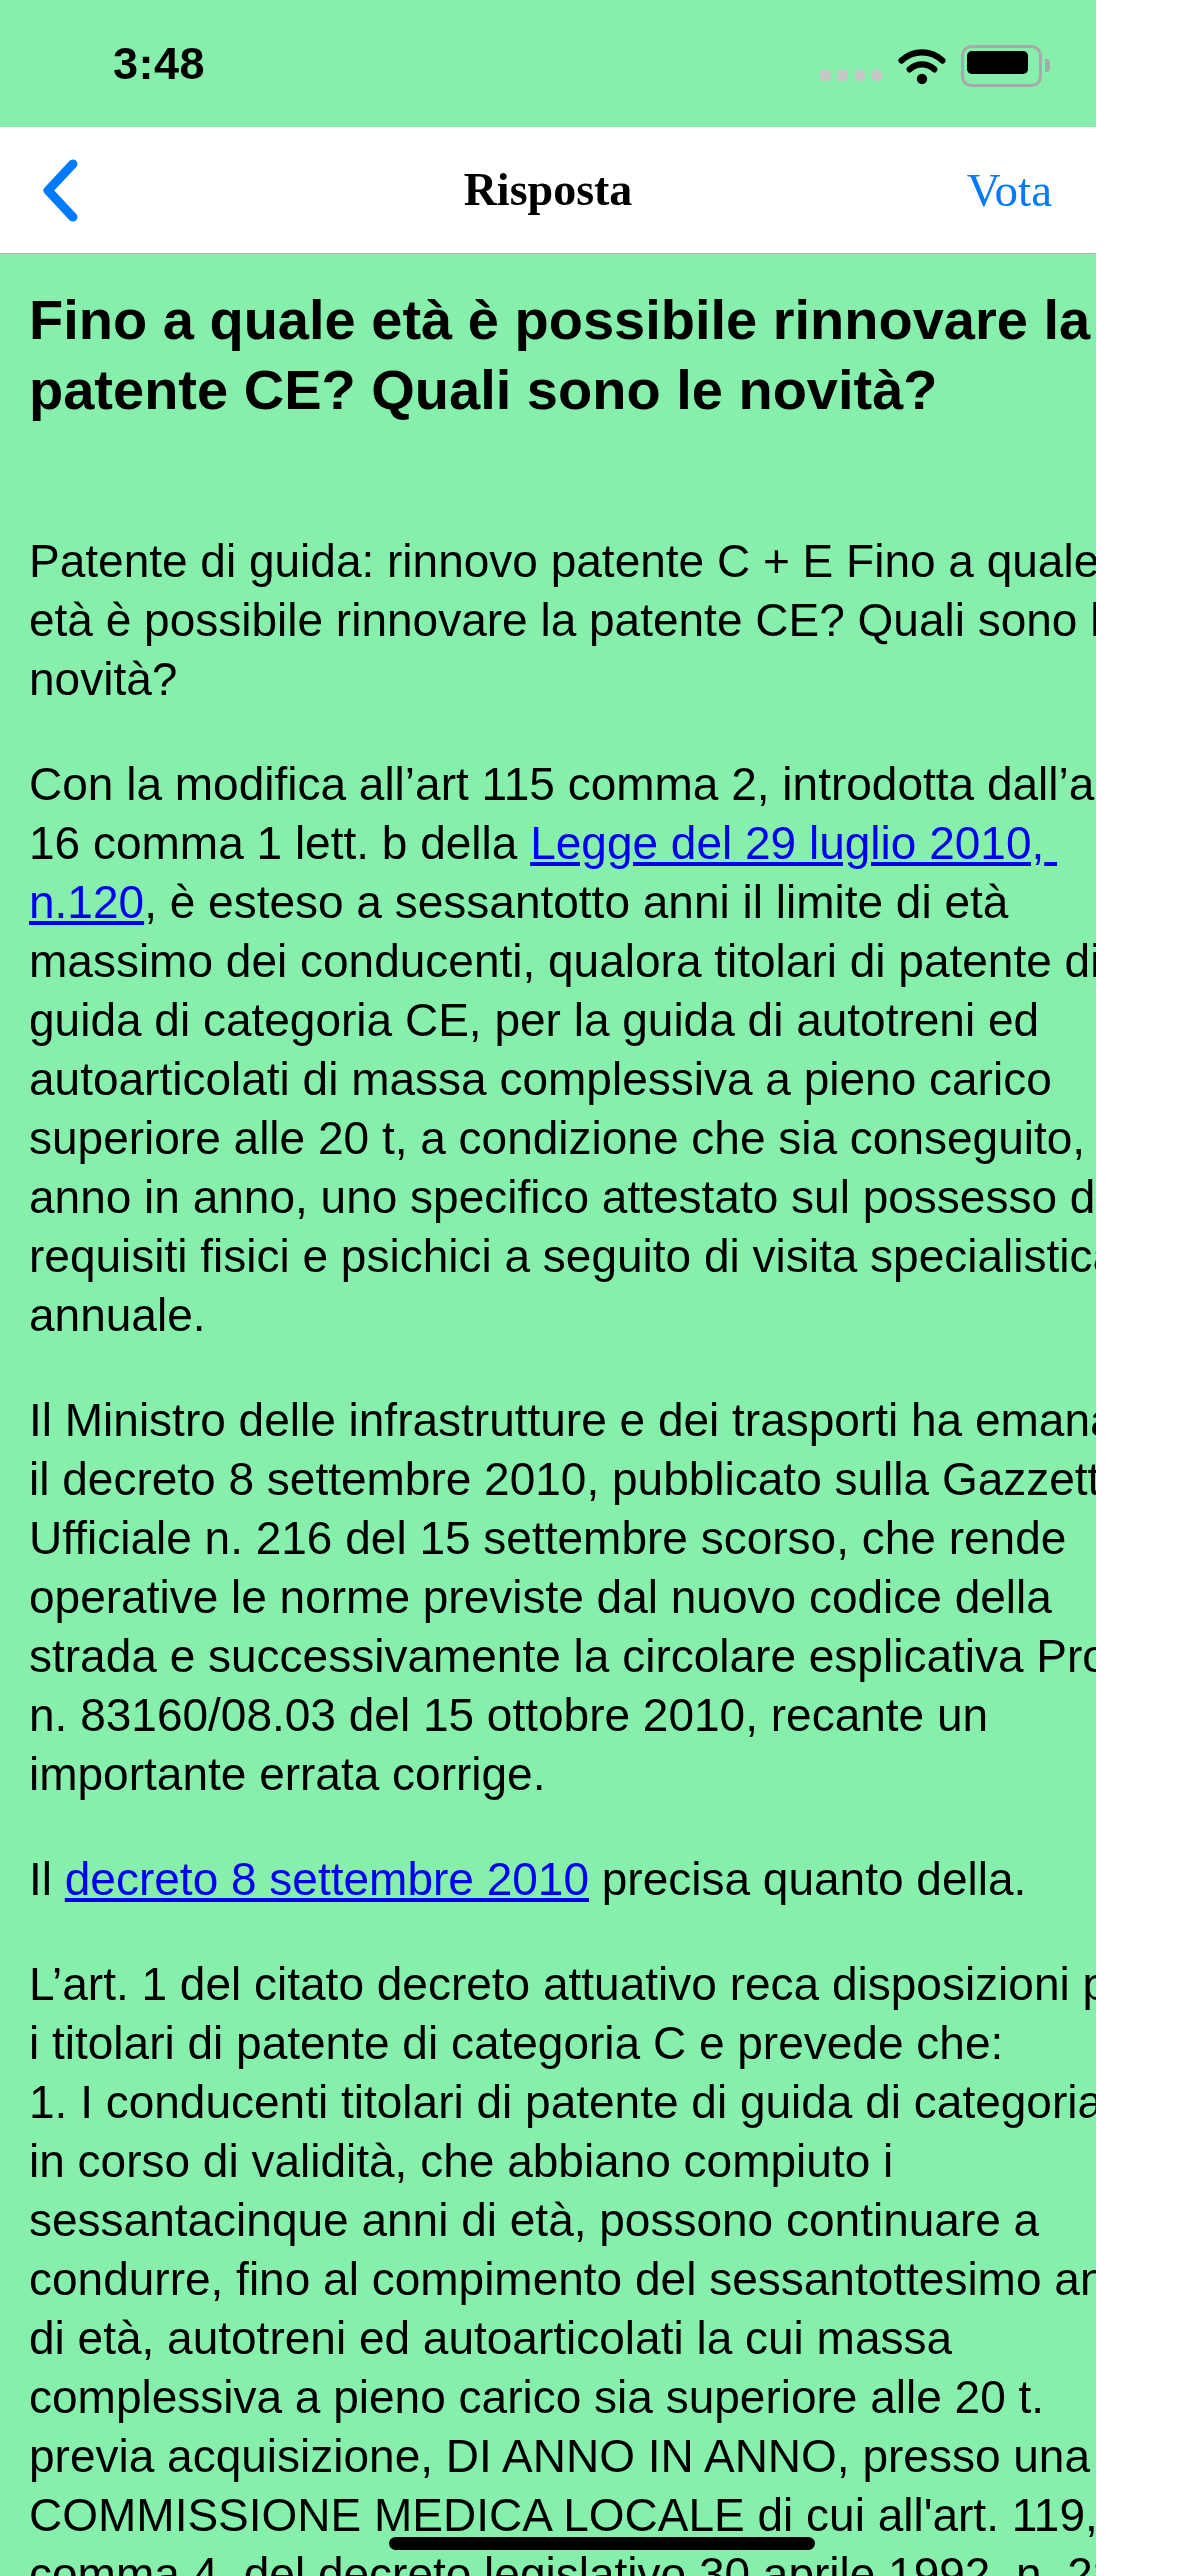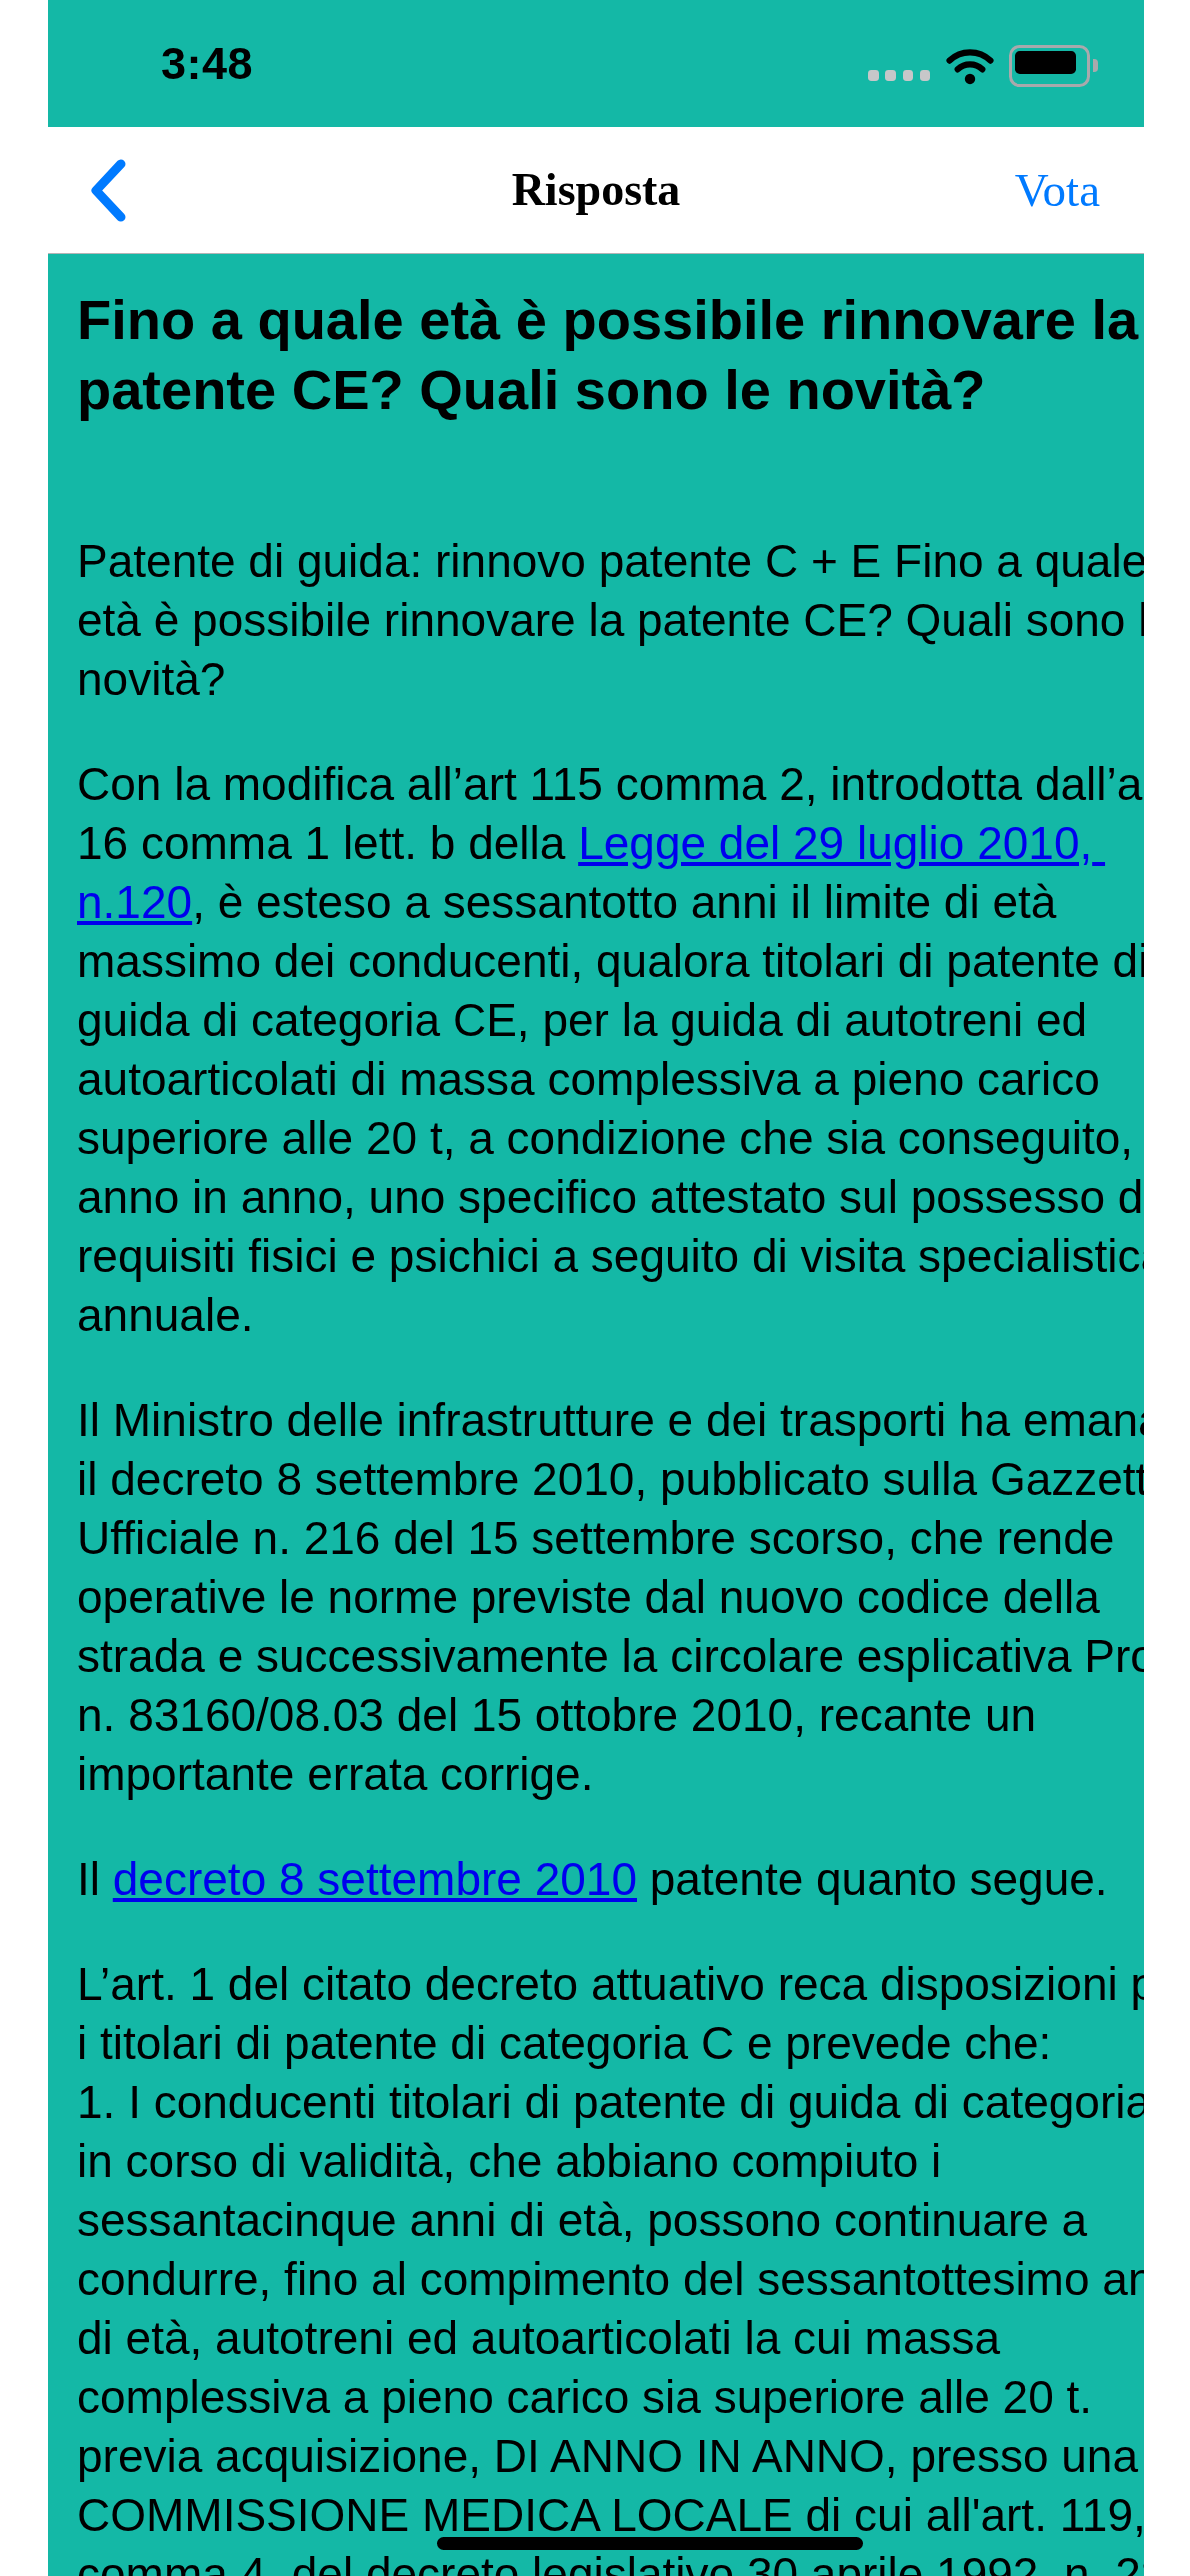--- a/index.html
+++ b/index.html
@@ -5,23 +5,22 @@
   html, body {
     margin: 0;
     padding: 0;
     background: #ffffff;
     font-family: "Liberation Sans", sans-serif;
   }
   #screen {
     position: relative;
     width: 1096px;
     height: 2576px;
-    background: #14b8a6;
+    background: #86efac;
     overflow: hidden;
-    margin-left: 48px;
   }
 
   
   .status-bar {
     position: absolute;
     top: 0; left: 0;
     width: 100%;
     height: 127px;
   }
   .status-time {
@@ -190,21 +189,21 @@
     <div class="nav-title">Risposta</div>
     <div class="vota-button">Vota</div>
   </div>
 
   <div class="content">
     <h1 class="article-title">Fino a quale età è possibile rinnovare la patente CE? Quali sono le novità?</h1>
     <div class="article-body">
         <p><span>Patente di guida: rinnovo patente C + E Fino a quale età è possibile rinnovare la patente CE? Quali sono le novità?</span></p>
         <p><span>Con la modifica all’art 115 comma 2, introdotta dall’art. 16 comma 1 lett. b della </span><a href="#">Legge del 29 luglio 2010, n.120</a><span>, è esteso a sessantotto anni il limite di età massimo dei conducenti, qualora titolari di patente di guida di categoria CE, per la guida di autotreni ed autoarticolati di massa complessiva a pieno carico superiore alle 20 t, a condizione che sia conseguito, di anno in anno, uno specifico attestato sul possesso dei requisiti fisici e psichici a seguito di visita specialistica annuale.</span></p>
         <p><span>Il Ministro delle infrastrutture e dei trasporti ha emanato il decreto 8 settembre 2010, pubblicato sulla Gazzetta Ufficiale n. 216 del 15 settembre scorso, che rende operative le norme previste dal nuovo codice della strada e successivamente la circolare esplicativa Prot. n. 83160/08.03 del 15 ottobre 2010, recante un importante </span><b>errata corrige</b><span>.</span></p>
-        <p><span>Il </span><a href="#">decreto 8 settembre 2010</a><span> patente quanto segue.</span></p>
+        <p><span>Il </span><a href="#">decreto 8 settembre 2010</a><span> precisa quanto della.</span></p>
         <p><span>L’art. 1 del citato decreto attuativo reca disposizioni per i titolari di patente di categoria C e prevede che:
 1. I conducenti titolari di patente di guida di categoria C in corso di validità, che abbiano compiuto i sessantacinque anni di età, possono continuare a condurre, fino al compimento del sessantottesimo anno di età, autotreni ed autoarticolati la cui massa complessiva a pieno carico sia superiore alle 20 t. previa acquisizione, DI ANNO IN ANNO, presso una COMMISSIONE MEDICA LOCALE di cui all'art. 119, comma 4, del decreto legislativo 30 aprile 1992, n. 285, di una attestazione di sussistenza dei requisiti fisici e psichici.</span></p>
       </div>
   </div>
 
   <div class="home-indicator"></div>
 
 </div>
 
 

